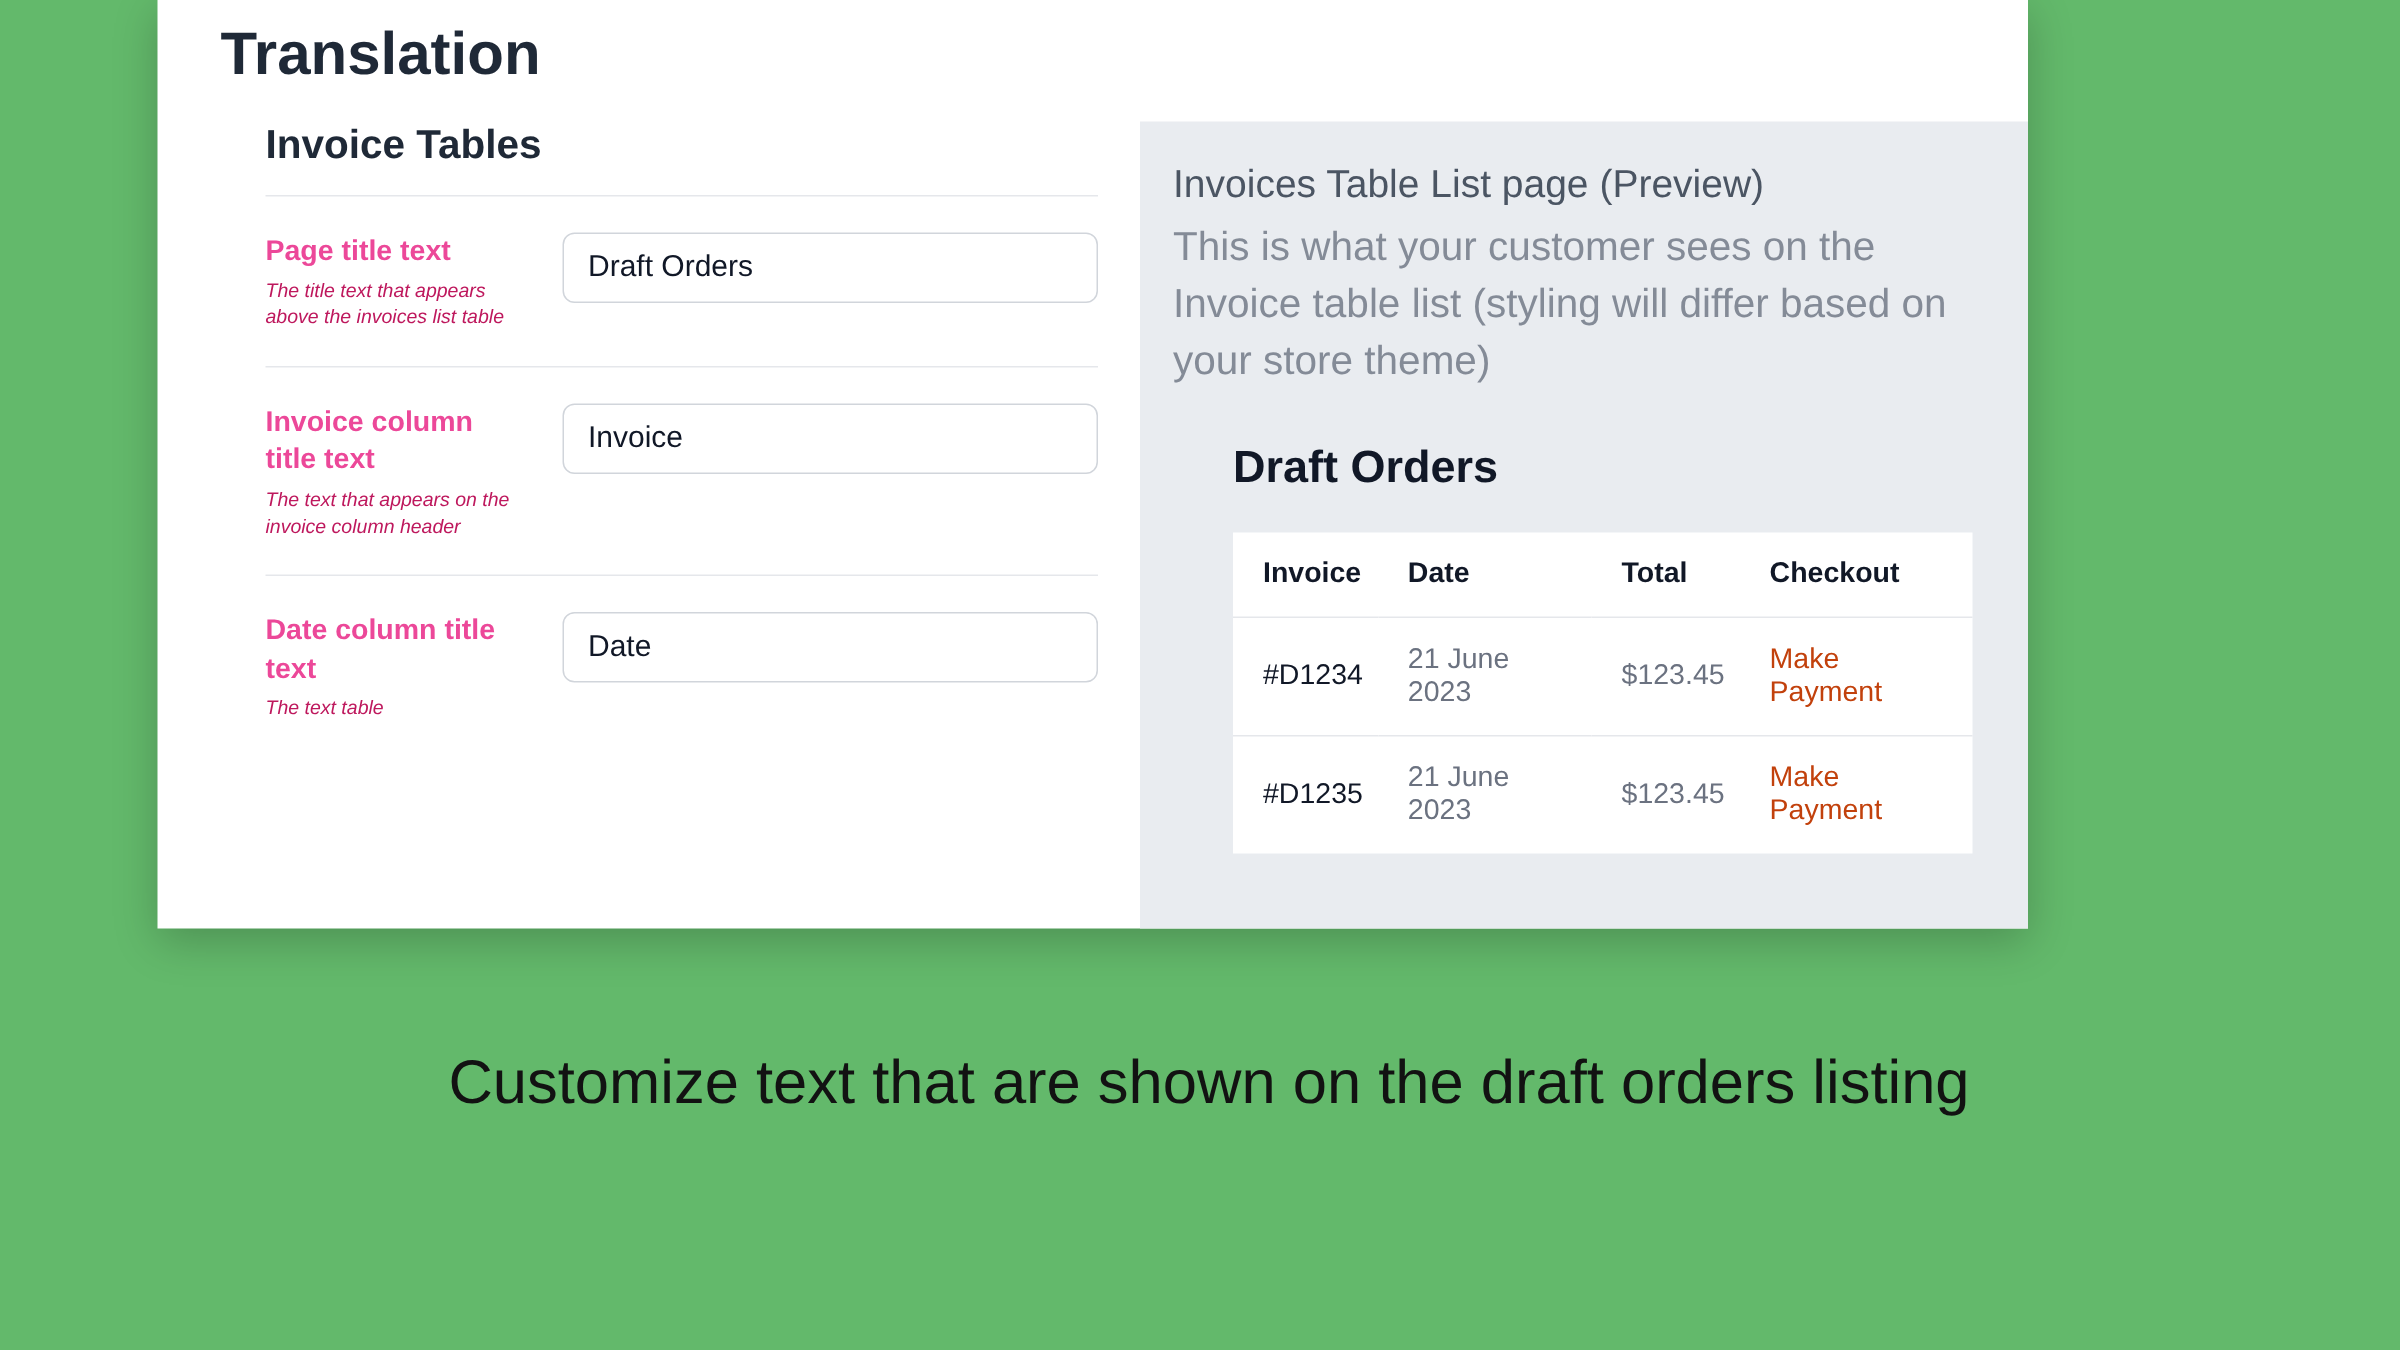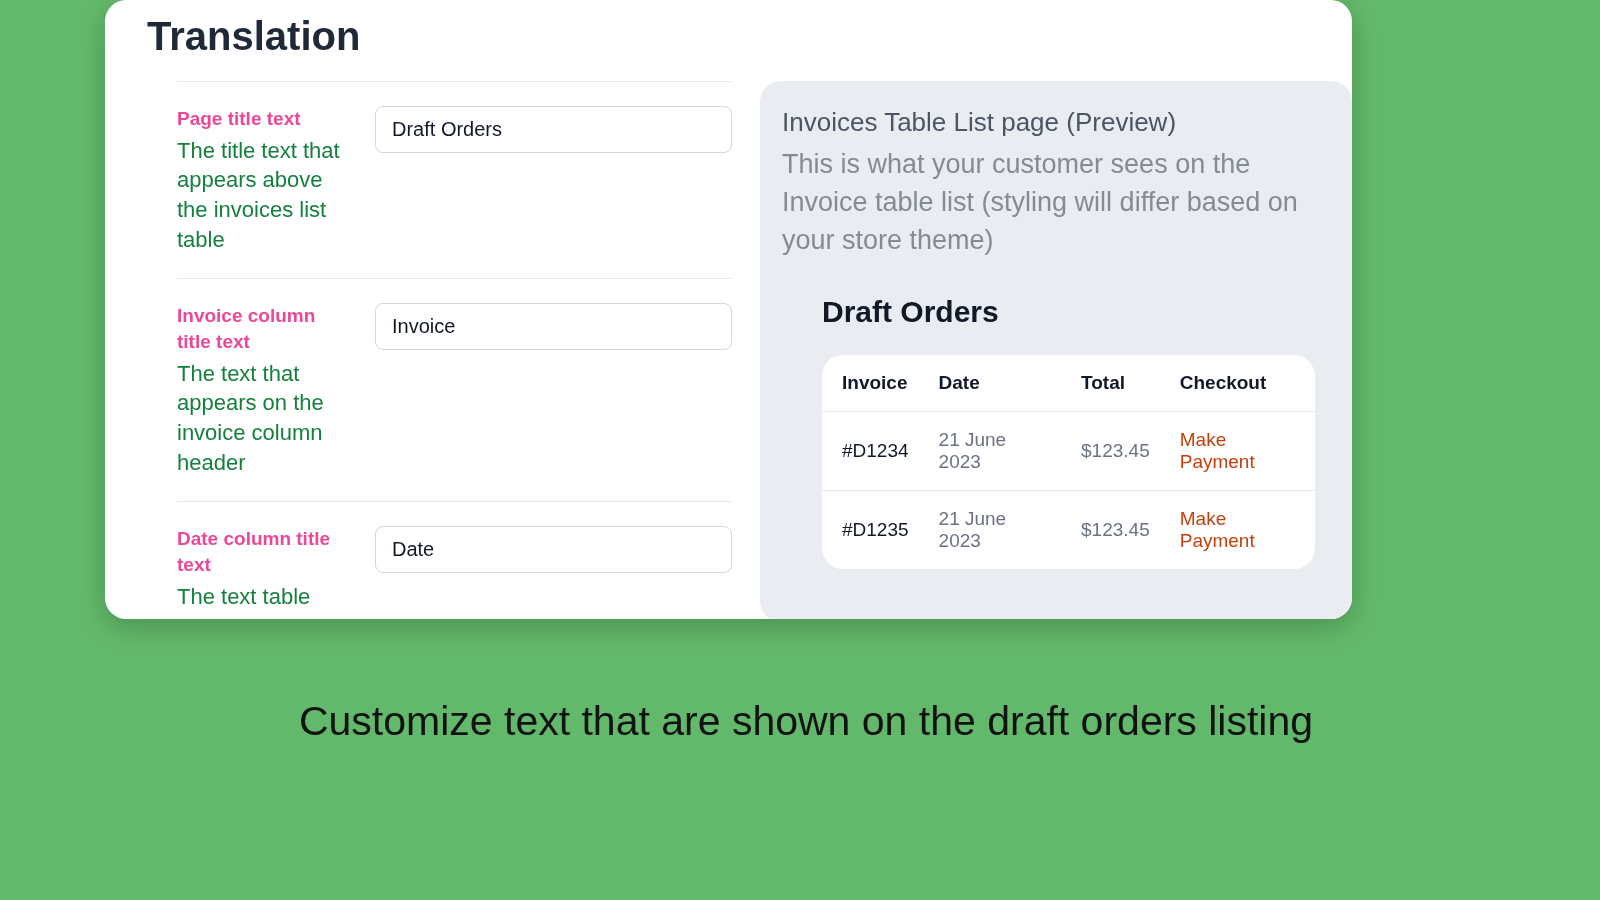--- a/index.html
+++ b/index.html
@@ -1,15 +1,15 @@
 <!DOCTYPE html>
 <html><head>
 <meta charset="utf-8">
 <style>
-  * { box-sizing: border-box; margin: 0; padding: 0; border-radius: 21px; }
+  * { box-sizing: border-box; margin: 0; padding: 0; }
   body {
     font-family: -apple-system, BlinkMacSystemFont, "Segoe UI", Helvetica, Arial, sans-serif;
     background: #63b96b;
     width: 1600px;
     height: 900px;
     overflow: hidden;
   }
   .app-card {
     position: absolute;
     left: 105px;
@@ -64,23 +64,24 @@
     flex: 0 0 174px;
   }
   .field-label {
     font-size: 19px;
     font-weight: 600;
     color: #ec4899;
     line-height: 1.35;
     margin-bottom: 4px;
   }
   .field-help {
-    font-size: 22px;
-    color: #15803d;
+    font-size: 13px;
+    color: #be185d;
     line-height: 1.35;
+    font-style: italic;
   }
   .field-input {
     flex: 1;
     height: 47px;
     border: 1px solid #d1d5db;
     border-radius: 8px;
     padding: 0 16px;
     font-size: 20px;
     color: #111827;
     background: #fff;
@@ -137,20 +138,21 @@
     color: #121212;
   }
 </style>
 </head>
 <body>
 
 <div class="app-card">
   <h1 class="page-title">Translation</h1>
   <div class="two-col">
     <div class="left-col">
+      <div class="section-heading">Invoice Tables</div>
       <hr class="divider">
 
       <div class="field-row">
         <div class="field-meta">
           <div class="field-label">Page title text</div>
           <div class="field-help">The title text that appears above the invoices list table</div>
         </div>
         <input class="field-input" type="text" value="Draft Orders" style="">
       </div>
 

